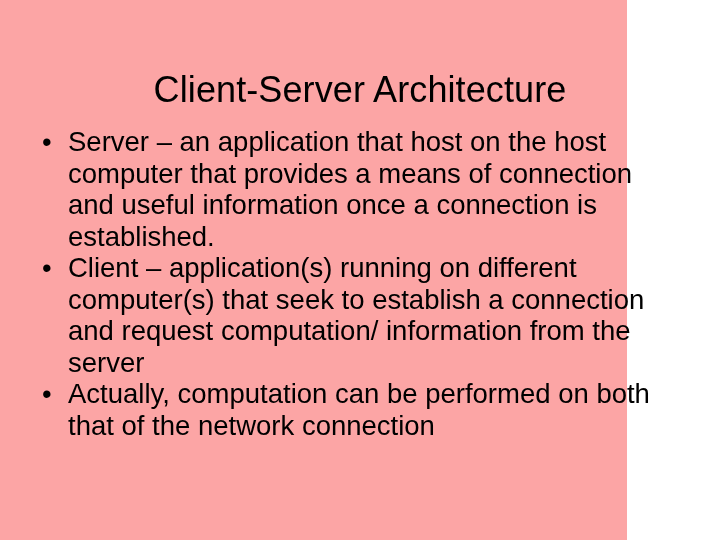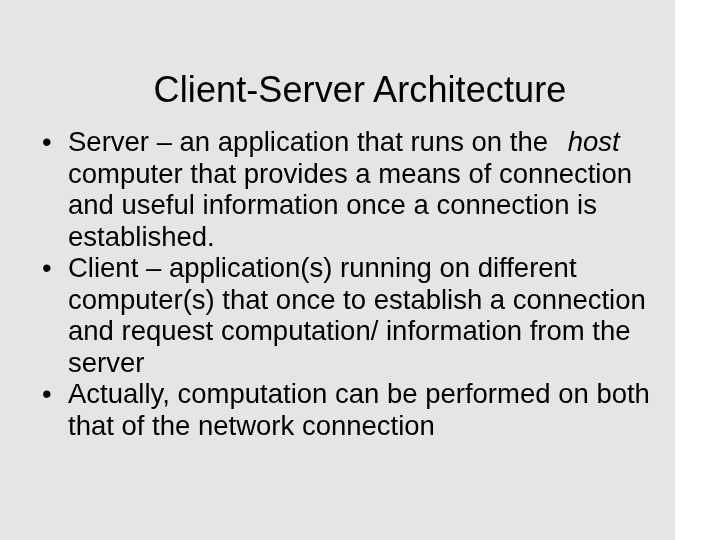--- a/index.html
+++ b/index.html
@@ -9,23 +9,23 @@
   body {
     width: 720px;
     height: 540px;
     background: #ffffff;
     font-family: "Liberation Sans", sans-serif;
     color: #000000;
     overflow: hidden;
   }
   .slide {
     position: relative;
-    width: 675px;
+    width: 627px;
     height: 540px;
-    background: #e5e5e5;
+    background: #fca5a5;
   }
   .slide-title {
     position: absolute;
     left: 0;
     top: 44px;
     width: 720px;
     text-align: center;
     font-size: 36px;
     line-height: 44px;
     font-weight: normal;
@@ -57,42 +57,40 @@
     left: 6px;
     top: 0;
     font-size: 27.5px;
     line-height: 31.5px;
     color: #000000;
   }
   .bullet-text {
     display: block;
   }
   .em-host {
-    font-style: italic;
-    margin-left: 12px;
   }
 </style>
 </head>
 <body>
 
 <div class="slide">
 
   <h1 class="slide-title">Client-Server Architecture</h1>
 
   <div class="slide-body">
     <ul class="bullet-list">
 
       <li class="bullet-item">
         <span class="bullet-marker">•</span>
-        <span class="bullet-text"><span>Server – an application that runs on the </span><span class="em-host">host</span><span> computer that provides a means of connection and useful information once a connection is established.</span></span>
+        <span class="bullet-text"><span>Server – an application that host on the </span><span class="em-host">host</span><span> computer that provides a means of connection and useful information once a connection is established.</span></span>
       </li>
 
       <li class="bullet-item">
         <span class="bullet-marker">•</span>
-        <span class="bullet-text">Client – application(s) running on different computer(s) that once to establish a connection and request computation/ information from the server</span>
+        <span class="bullet-text">Client – application(s) running on different computer(s) that seek to establish a connection and request computation/ information from the server</span>
       </li>
 
       <li class="bullet-item">
         <span class="bullet-marker">•</span>
         <span class="bullet-text">Actually, computation can be performed on both that of the network connection</span>
       </li>
 
     </ul>
   </div>
 

